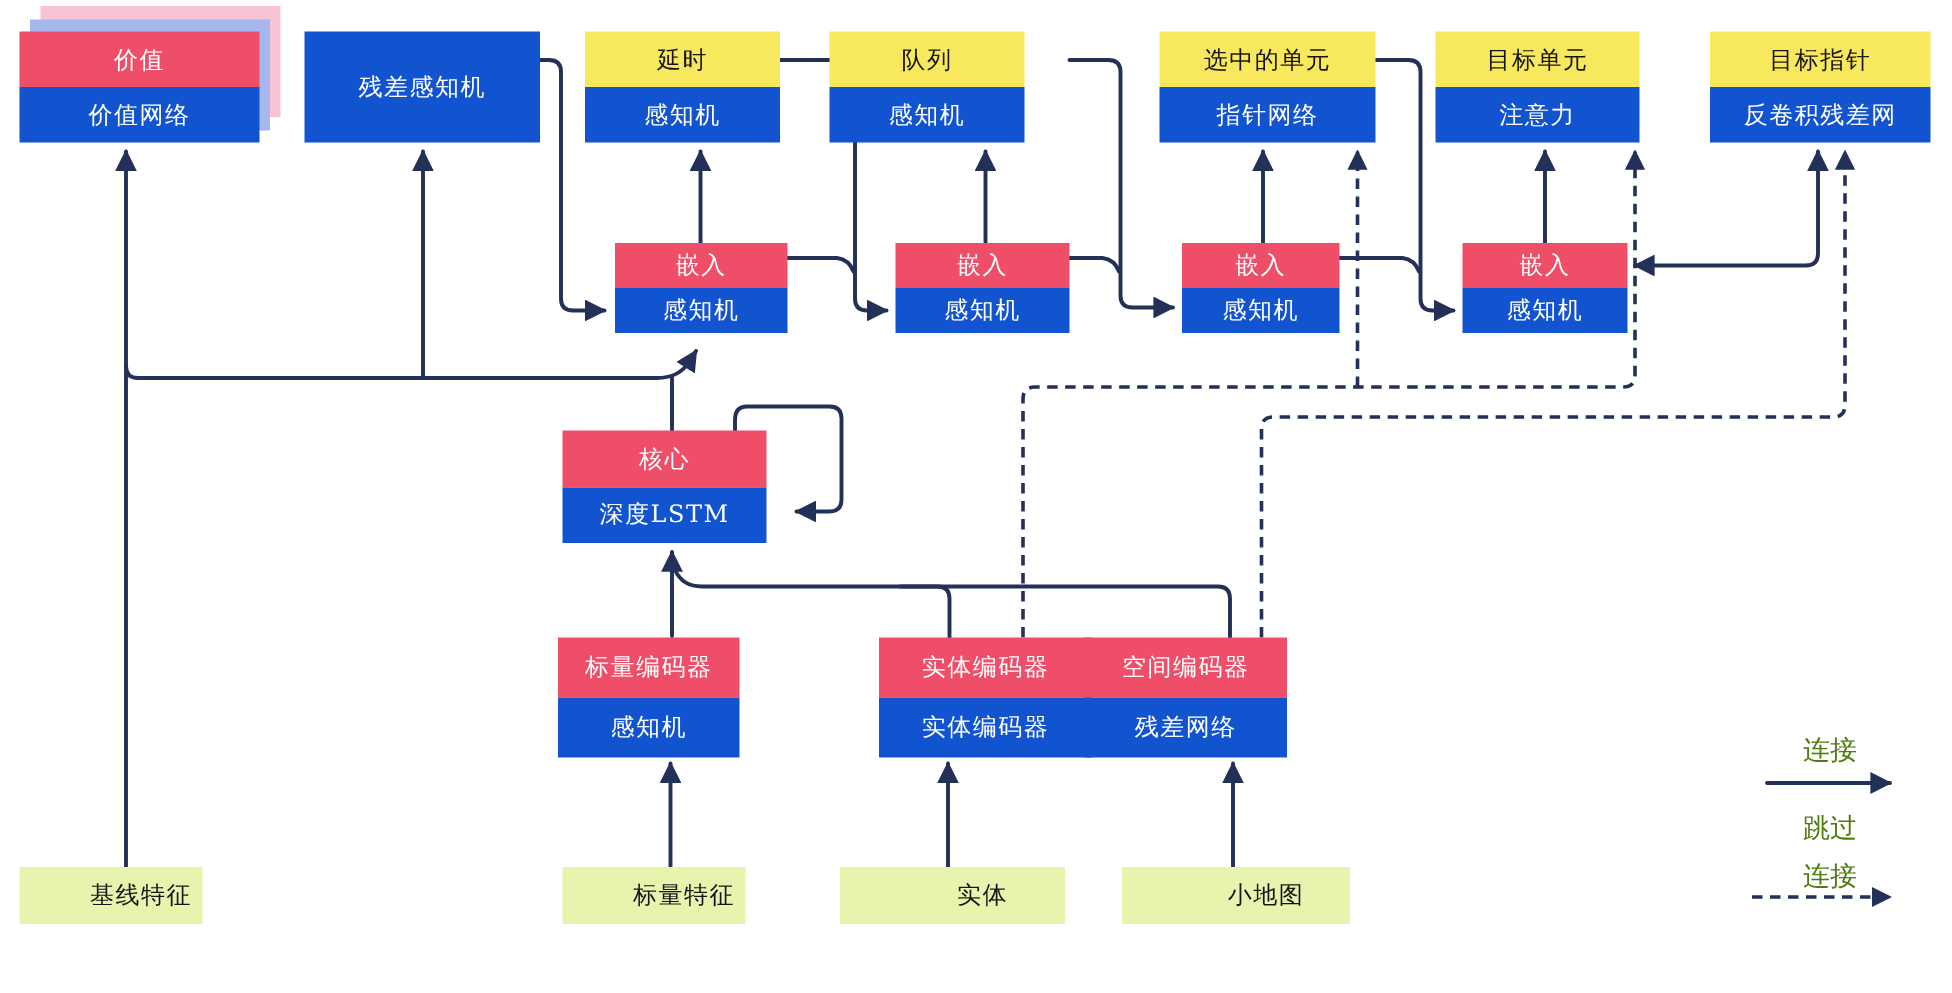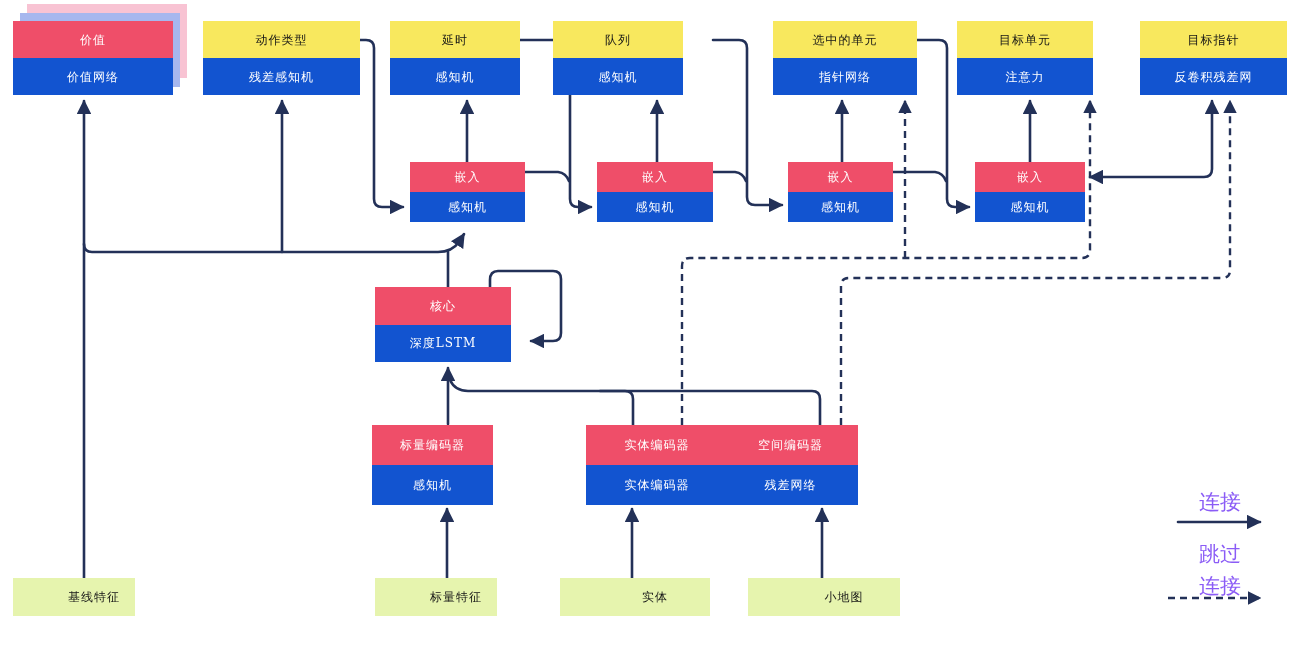--- a/index.html
+++ b/index.html
@@ -3,27 +3,27 @@
 <meta charset="utf-8">
 <style>
   html,body{margin:0;padding:0;background:#ffffff;}
   #stage{
     position:relative;width:1301px;height:662px;background:#ffffff;overflow:hidden;
     font-family:"DejaVu Serif","Liberation Serif",serif;
   }
   #wires{position:absolute;left:0;top:0;z-index:1;}
   .box{position:absolute;z-index:3;display:flex;flex-direction:column;text-align:center;}
   .cell{flex:1;display:flex;align-items:center;justify-content:center;
-        font-size:12px;line-height:1;letter-spacing:1px;white-space:nowrap;}
+        font-size:16px;line-height:1;letter-spacing:1px;white-space:nowrap;}
   .yellow{background:#F8E85E;color:#151515;}
   .red{background:#EF4E69;color:#ffffff;}
   .blue{background:#1254D0;color:#ffffff;}
   .green{background:#E6F4AE;color:#151515;padding-left:40px;}
   .shadow{position:absolute;z-index:2;}
-  .lab{position:absolute;z-index:3;font-size:21px;color:#8b5cf6;text-align:center;white-space:nowrap;}
+  .lab{position:absolute;z-index:3;font-size:18px;color:#4d7c0f;text-align:center;white-space:nowrap;}
 </style>
 </head>
 <body>
 
 <div id="stage">
 
   <svg id="wires" width="1301" height="662">
     <defs>
       <marker id="ah" viewBox="0 0 10 10" refX="9" refY="5" markerWidth="5.6" markerHeight="5.6" orient="auto-start-reverse" markerUnits="strokeWidth">
         <path d="M0,0 L10,5 L0,10 z" fill="#233158"></path>
@@ -77,21 +77,20 @@
   </svg>
 
   <div class="shadow" style="left:27px;top:4px;width:160px;height:74px;background:#F8C3D3;"></div>
   <div class="shadow" style="left:20px;top:13px;width:160px;height:74px;background:#A6B7EE;"></div>
 
   <div class="box" style="left:13px;top:21px;width:160px;height:74px;">
     <div class="cell red">价值</div>
     <div class="cell blue">价值网络</div>
   </div>
   <div class="box" style="left:203px;top:21px;width:157px;height:74px;">
-    <div class="cell yellow">动作类型</div>
     <div class="cell blue">残差感知机</div>
   </div>
   <div class="box" style="left:390px;top:21px;width:130px;height:74px;">
     <div class="cell yellow">延时</div>
     <div class="cell blue">感知机</div>
   </div>
   <div class="box" style="left:553px;top:21px;width:130px;height:74px;">
     <div class="cell yellow">队列</div>
     <div class="cell blue">感知机</div>
   </div>

